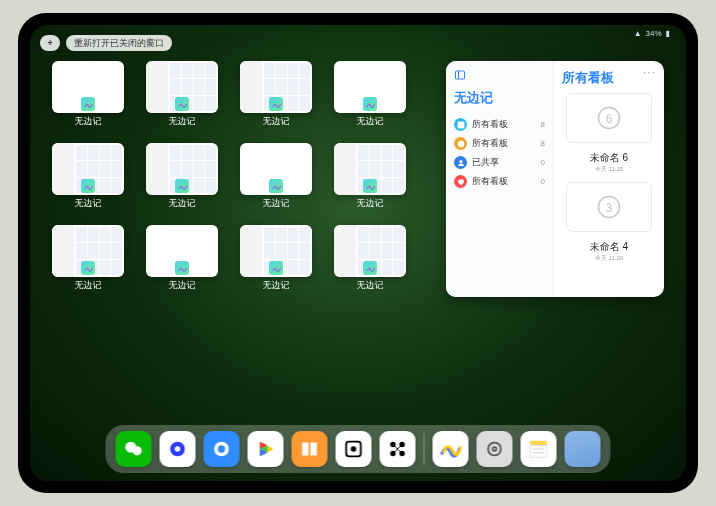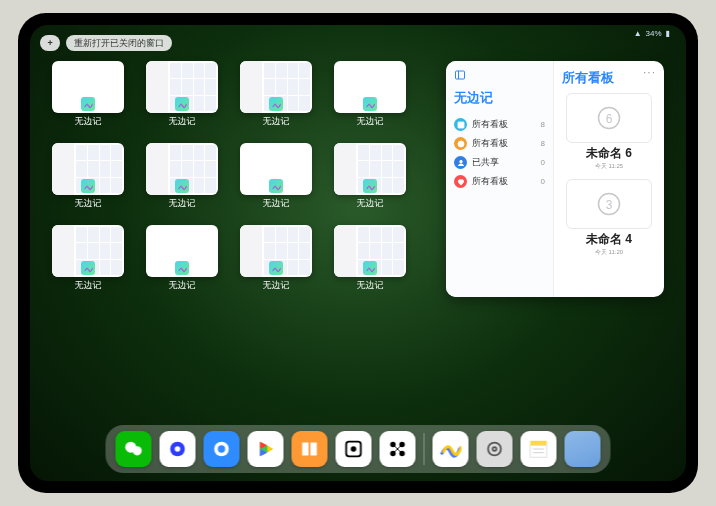--- a/index.html
+++ b/index.html
@@ -193,21 +193,21 @@
     width: 86px;
     height: 50px;
     background: #fff;
     border: 1px solid #e8e8ec;
     border-radius: 6px;
     display: flex;
     align-items: center;
     justify-content: center;
   }
   .board-preview svg { width: 30px; height: 30px; }
-  .board-name { font-size: 12px; color: #222; margin-top: 2px; font-weight: bold; }
+  .board-name { font-size: 10px; color: #222; margin-top: 8px; }
   .board-sub { font-size: 6px; color: #999; }
   .dock {
     position: absolute;
     bottom: 8px;
     left: 50%;
     transform: translateX(-50%);
     background: rgba(255,255,255,0.25);
     backdrop-filter: blur(6px);
     border-radius: 18px;
     padding: 6px 10px;

